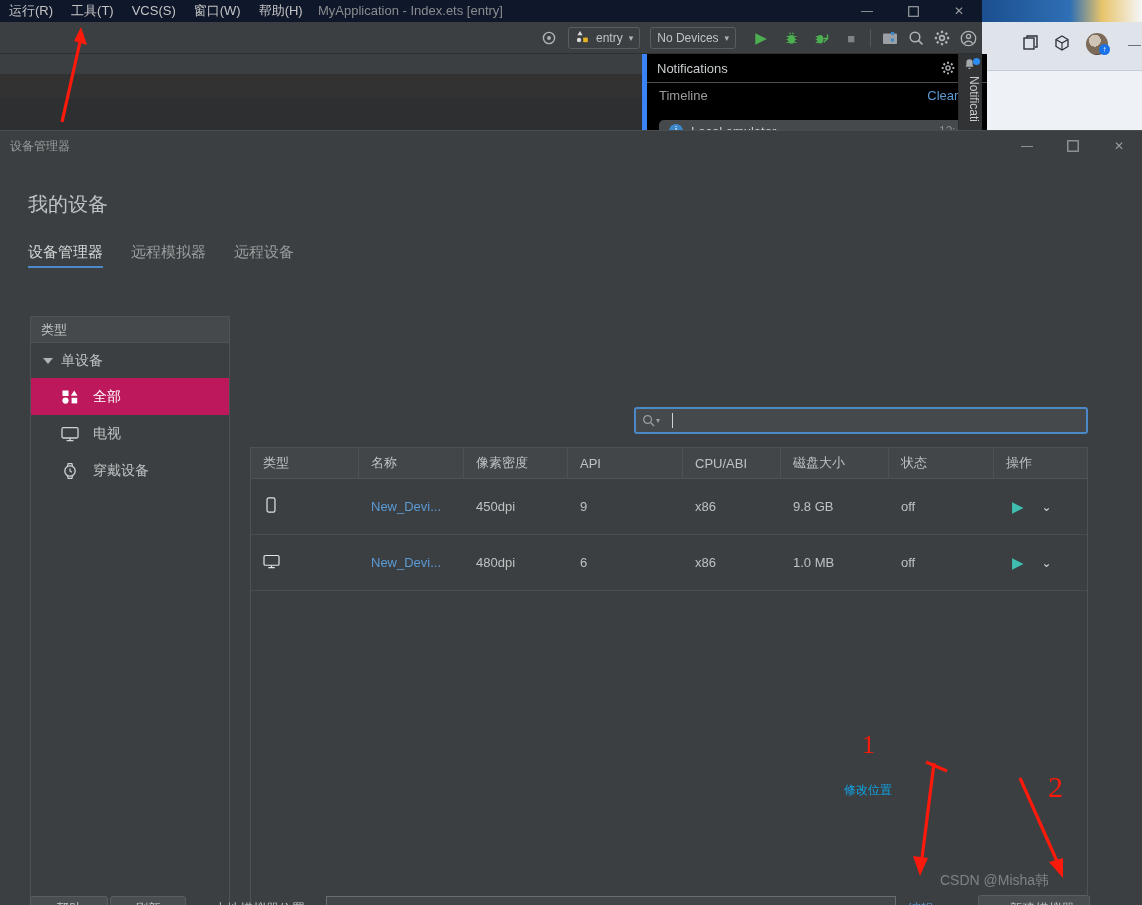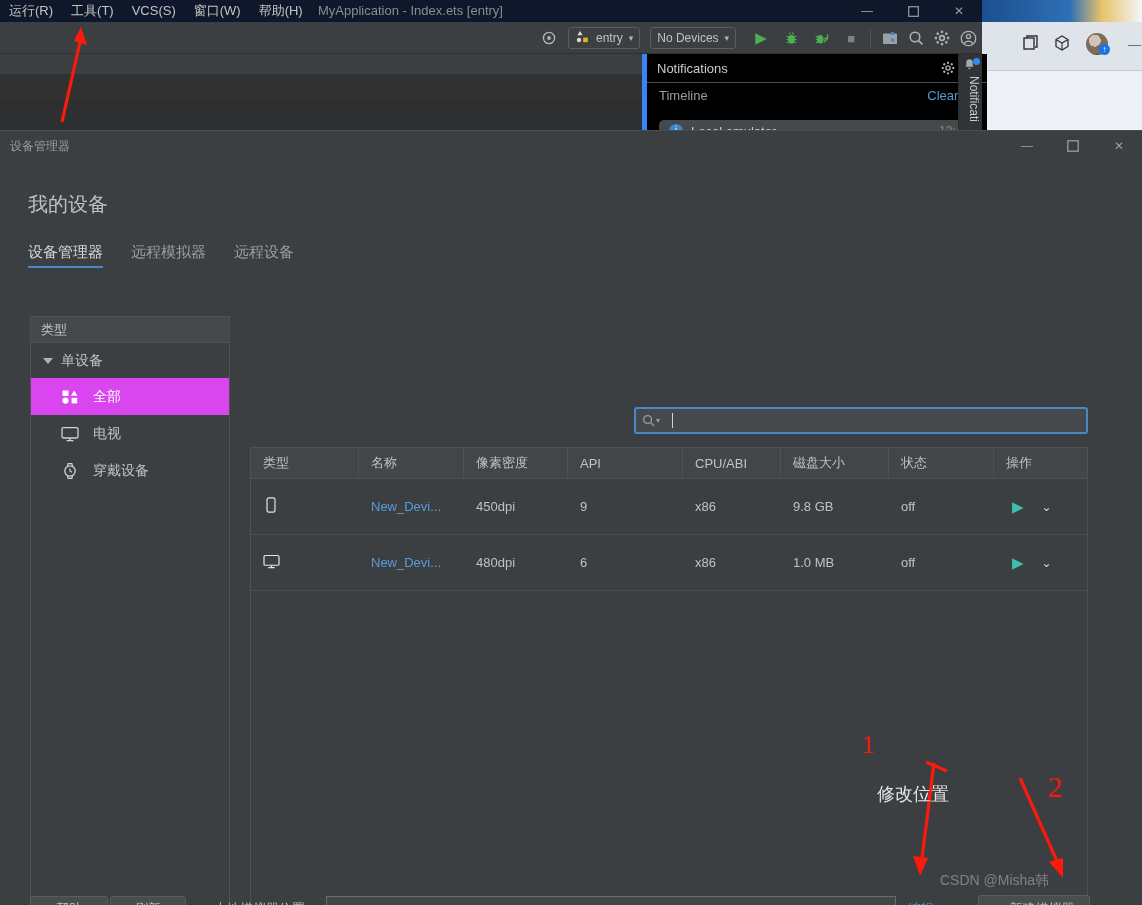--- a/index.html
+++ b/index.html
@@ -108,21 +108,21 @@
   #dm-side { position:absolute; left:30px; top:155px; width:200px; height:695px;
      border:1px solid #4f5254; background:#3c3f41; }
   #dm-side-head { height:26px; background:#46494b; display:flex; align-items:center; padding:0 10px;
      color:#c0c3c5; font-size:13px; border-bottom:1px solid #4f5254; }
   .tree-group { height:35px; display:flex; align-items:center; gap:8px; padding-left:12px; color:#bfc2c4;
      font-size:14px; }
   .tri { width:0; height:0; border-left:5px solid transparent; border-right:5px solid transparent;
      border-top:6px solid #b0b3b5; }
   .tree-item { height:37px; display:flex; align-items:center; gap:14px; padding-left:30px;
      color:#bfc2c4; font-size:14px; }
-  .tree-item.selected { background:#d946ef; color:#ffffff; }
+  .tree-item.selected { background:#be185d; color:#ffffff; }
   .tree-item .ti-ic { width:18px; display:flex; align-items:center; justify-content:center; }
 
   
   #dm-table { position:absolute; left:250px; top:286px; width:838px; height:564px;
      border:1px solid #4f5254; background:#3c3f41; }
   .tr-head { display:flex; height:31px; background:#434648; border-bottom:1px solid #4f5254; }
   .th { color:#bfc2c4; font-size:13px; display:flex; align-items:center; padding-left:12px;
      border-right:1px solid #4f5254; }
   .th:last-child { border-right:none; }
   .tr { display:flex; height:56px; border-bottom:1px solid #4a4d4f; align-items:center; }
@@ -146,21 +146,21 @@
      font-size:13px; }
   #btn-new { position:absolute; left:978px; top:12px; width:112px; height:28px; gap:7px; }
   #btn-new .plus { font-size:15px; color:#c4c7c9; }
 
   
   #watermark { position:absolute; left:940px; top:872px; color:#8b8e90; font-size:14px; z-index:9;
      opacity:.85; }
 
   
   .anno { position:absolute; z-index:10; pointer-events:none; }
-  #anno-text-1 { left:877px; top:782px; color:#e5e5e5; font-size:18px; }
+  #anno-text-1 { left:844px; top:782px; color:#0ea5e9; font-size:12px; }
   #anno-num-1 { left:862px; top:730px; color:#fb1a0b; font-size:26px; font-family:"Liberation Serif",serif; }
   #anno-num-2 { left:1048px; top:770px; color:#fb1a0b; font-size:30px; font-family:"Liberation Serif",serif; }
   svg.anno { left:0; top:0; width:1142px; height:905px; }
 </style>
 </head>
 <body>
 
 <div id="browser-bg">
   <div class="bb-strip"></div>
   <div class="bb-toolbar">

